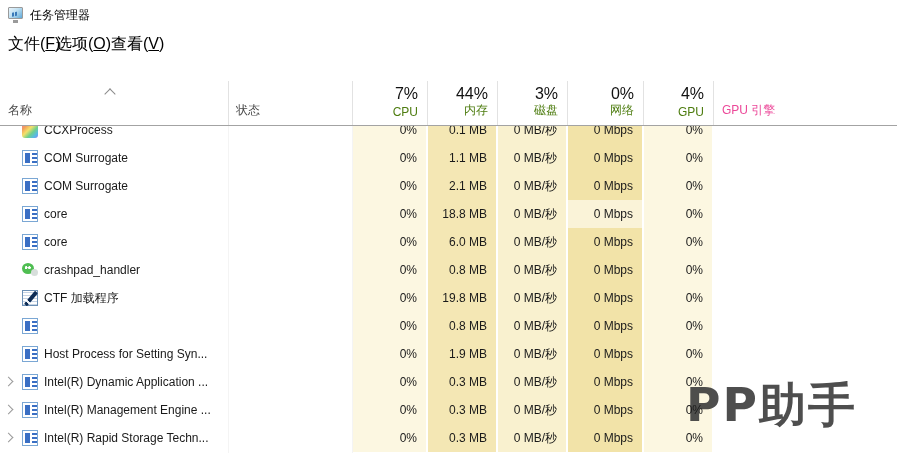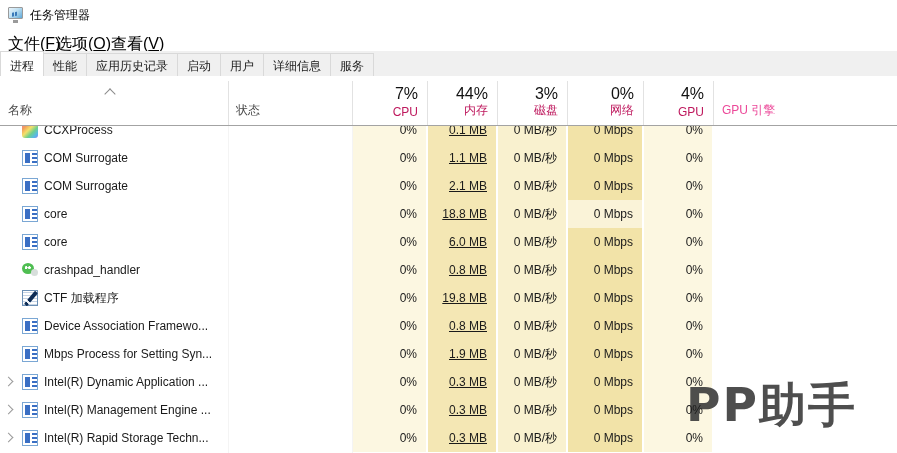--- a/index.html
+++ b/index.html
@@ -38,39 +38,39 @@
   
   .colheader{ position:absolute; left:0; top:76px; width:100%; height:50px; background:#fff;
     border-bottom:1px solid #a3a3a3; }
   .colsep{ position:absolute; top:5px; bottom:0; width:1px; background:#e2e2e2; }
   .h-name{ position:absolute; left:8px; bottom:6px; color:#4a4a4a; }
   .sort-chevron{ position:absolute; left:106px; top:14px; width:8px; height:8px;
     border-left:1px solid #8a8a8a; border-top:1px solid #8a8a8a; transform:rotate(45deg); }
   .h-status{ position:absolute; left:236px; bottom:6px; color:#4a4a4a; }
   .h-stat{ position:absolute; top:0; height:100%; }
   .h-stat .pct{ position:absolute; right:9px; top:9px; font-size:16px; color:#111; }
-  .h-stat .lbl{ position:absolute; right:9px; bottom:6px; font-size:12px; color:#be185d; }
+  .h-stat .lbl{ position:absolute; right:9px; bottom:6px; font-size:12px; color:#4d7c0f; }
   .h-gpueng{ position:absolute; left:722px; bottom:6px; color:#ec4899; }
 
   
   .rows-viewport{ position:absolute; left:0; top:126px; width:100%; height:327px; overflow:hidden; background:#fff; }
   .rows-inner{ position:relative; margin-top:-10px; }
   .rowline{ position:absolute; top:0; bottom:0; width:1px; background:#f4f4f4; }
   .proc-row{ position:relative; height:28px;padding-left:12px; }
   .cell{ position:absolute; top:0; height:28px; line-height:28px; }
   .cell-name{ left:0; width:228px; white-space:nowrap; overflow:hidden; }
   .expand-chevron{ position:absolute; left:5px; top:10px; width:7px; height:7px;
     border-top:1px solid #9a9a9a; border-right:1px solid #9a9a9a; transform:rotate(45deg); }
   .proc-icon{ position:absolute; left:22px; top:6px; width:16px; height:16px; }
   .name-text{ position:absolute; left:44px; top:0; z-index:10; }
   .cell-status{ left:228px; width:124px; }
   .num{ text-align:right; padding-right:9px; font-size:12px; }
   .num span{ position:relative; z-index:10; }
   .c-cpu { left:353px; width:73px; background:#fcf7e1; }
-  .c-mem { left:428px; width:68px; background:#f4e7b4;text-decoration:underline; }
+  .c-mem { left:428px; width:68px; background:#f4e7b4; }
   .c-disk{ left:498px; width:68px; background:#f9f1cf; }
   .c-net { left:568px; width:74px; background:#f2e3a8;text-align:right; }
   .c-net.hl{ background:#faf3d8; }
   .c-gpu { left:644px; width:68px; background:#fcf7e1; }
   .c-gpueng{ left:714px; width:183px; padding-left:8px; }
 
   
   .ic-app-window{ border:1px solid #7aa7d4; background:#fff; }
   .ic-app-window::before{ content:""; position:absolute; left:2px; top:2px; width:5px; height:10px; background:#3a6fc4; }
   .ic-app-window::after{ content:""; position:absolute; left:9px; top:2px; width:5px; height:10px;
@@ -102,29 +102,20 @@
     <span class="tm-icon"></span>
     <span class="title-text">任务管理器</span>
   </div>
 
   <div class="menubar">
     <span class="menu-item" style="left:4px"><span>文件(</span><u>F</u><span>)</span></span>
     <span class="menu-item" style="left:52px"><span>选项(</span><u>O</u><span>)</span></span>
     <span class="menu-item" style="left:107px"><span>查看(</span><u>V</u><span>)</span></span>
   </div>
 
-  <div class="tabbar">
-    <div class="tab active">进程</div>
-    <div class="tab">性能</div>
-    <div class="tab">应用历史记录</div>
-    <div class="tab">启动</div>
-    <div class="tab">用户</div>
-    <div class="tab">详细信息</div>
-    <div class="tab">服务</div>
-  </div>
 
   <div class="colheader">
     <span class="sort-chevron"></span>
     <span class="h-name">名称</span>
     <span class="h-status">状态</span>
 
     <div class="colsep" style="left:228px"></div>
     <div class="colsep" style="left:352px"></div>
     <div class="colsep" style="left:427px"></div>
     <div class="colsep" style="left:497px"></div>
@@ -254,35 +245,34 @@
       <div class="cell num c-mem"><span>19.8 MB</span></div>
       <div class="cell num c-disk"><span>0 MB/秒</span></div>
       <div class="cell num c-net"><span>0 Mbps</span></div>
       <div class="cell num c-gpu"><span>0%</span></div>
       <div class="cell c-gpueng"><span></span></div>
     </div>
         <div class="proc-row">
       <div class="cell cell-name">
 
         <span class="proc-icon ic-app-window"></span>
-        <span class="name-text">Device Association Framewo...</span>
       </div>
       <div class="cell cell-status"></div>
       <div class="cell num c-cpu"><span>0%</span></div>
       <div class="cell num c-mem"><span>0.8 MB</span></div>
       <div class="cell num c-disk"><span>0 MB/秒</span></div>
       <div class="cell num c-net"><span>0 Mbps</span></div>
       <div class="cell num c-gpu"><span>0%</span></div>
       <div class="cell c-gpueng"><span></span></div>
     </div>
         <div class="proc-row">
       <div class="cell cell-name">
 
         <span class="proc-icon ic-app-window"></span>
-        <span class="name-text">Mbps Process for Setting Syn...</span>
+        <span class="name-text">Host Process for Setting Syn...</span>
       </div>
       <div class="cell cell-status"></div>
       <div class="cell num c-cpu"><span>0%</span></div>
       <div class="cell num c-mem"><span>1.9 MB</span></div>
       <div class="cell num c-disk"><span>0 MB/秒</span></div>
       <div class="cell num c-net"><span>0 Mbps</span></div>
       <div class="cell num c-gpu"><span>0%</span></div>
       <div class="cell c-gpueng"><span></span></div>
     </div>
         <div class="proc-row">

